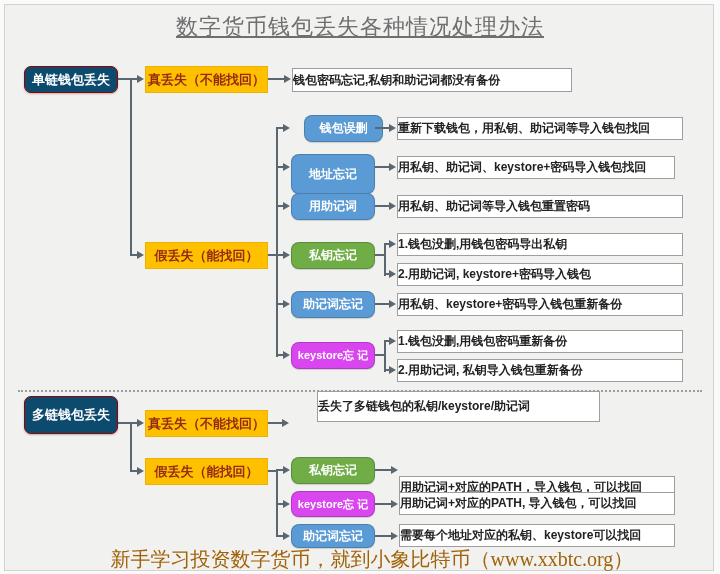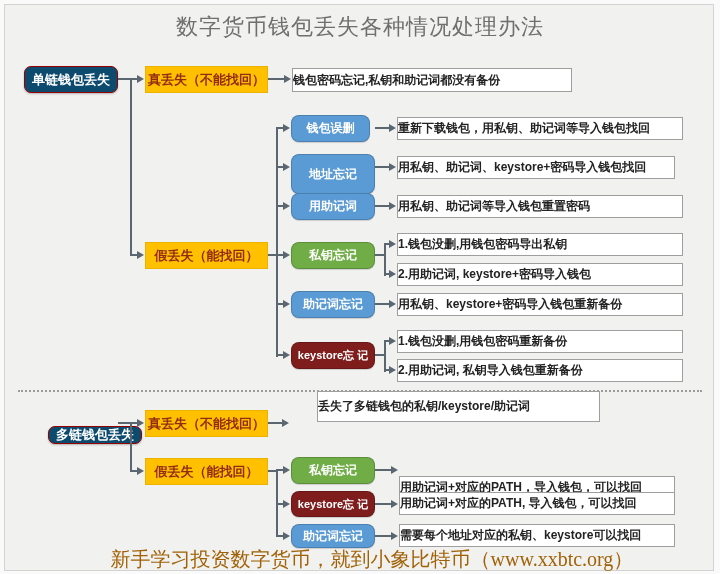--- a/index.html
+++ b/index.html
@@ -4,31 +4,31 @@
 <style>
   html,body{margin:0;padding:0;}
   body{
     width:720px;height:574px;position:relative;overflow:hidden;
     background:#fafafa;
     font-family:"Liberation Sans","DejaVu Sans",sans-serif;
   }
   .frame{position:absolute;left:4px;top:4px;width:708px;height:565px;
     background:#f1f1f0;border:1px solid #d3d3d2;}
   .title{position:absolute;left:0;top:12px;width:720px;text-align:center;
-    font-size:22px;color:#6f6f6f;letter-spacing:1px;}
+    font-size:22px;color:#6f6f6f;letter-spacing:1px;text-decoration:underline;}
   .node{position:absolute;box-sizing:border-box;display:flex;align-items:center;
     justify-content:center;font-weight:bold;white-space:nowrap;}
   .root{background:#0c4a6e;color:#ffffff;border-radius:7px;font-size:13px;
     border:1px solid #960000;box-shadow:0 1px 2px rgba(0,0,0,.25);}
   .yellow{background:#ffc000;color:#932b10;font-size:13px;border:1px solid #ecb200;}
   .branch{color:#ffffff;border-radius:8px;font-size:12px;border:1px solid rgba(0,0,0,.18);
     box-shadow:0 1px 1px rgba(0,0,0,.15);}
   .c-blue{background:#5b9bd5;}
   .c-green{background:#70ad47;}
-  .c-orange{background:#7f1d1d;}
+  .c-orange{background:#d946ef;}
   .result{position:absolute;box-sizing:border-box;background:#ffffff;
     border:1px solid #9e9e9e;color:#222222;font-size:12px;font-weight:bold;
     display:flex;align-items:center;padding:0 0;white-space:nowrap;overflow:hidden;}
   .ln{position:absolute;background:#5b6770;}
   .arr{position:absolute;width:0;height:0;border-top:4px solid transparent;
     border-bottom:4px solid transparent;border-left:7px solid #5b6770;}
   .divider{position:absolute;left:18px;top:390px;width:684px;height:0;
     border-top:2px dotted #9b9b9b;}
   .footer{position:absolute;left:0;top:546px;width:720px;text-align:center;
     font-family:"Liberation Serif","DejaVu Serif",serif;font-size:20px;color:#a16207;padding-left:12px;}
@@ -40,21 +40,21 @@
 
 <div class="title">数字货币钱包丢失各种情况处理办法</div>
 
 <div class="node root" style="left:24px;top:66px;width:94px;height:27px;">单链钱包丢失</div>
 
 <div class="node yellow" style="left:145px;top:66px;width:123px;height:27px;">真丢失（不能找回）</div>
 <div class="result" style="left:292px;top:68px;width:280px;height:24px;">钱包密码忘记,私钥和助记词都没有备份</div>
 
 <div class="node yellow" style="left:145px;top:242px;width:123px;height:27px;">假丢失（能找回）</div>
 
-<div class="node branch c-blue" style="left:291px;top:115px;width:79px;height:27px;">钱包误删</div>
+<div class="node branch c-blue" style="left:304px;top:115px;width:79px;height:27px;">钱包误删</div>
 <div class="node branch c-blue" style="left:291px;top:154px;width:84px;height:40px;">地址忘记</div>
 <div class="node branch c-blue" style="left:291px;top:193px;width:84px;height:27px;">用助记词</div>
 <div class="node branch c-green" style="left:291px;top:242px;width:84px;height:27px;">私钥忘记</div>
 <div class="node branch c-blue" style="left:291px;top:291px;width:84px;height:27px;">助记词忘记</div>
 <div class="node branch c-orange" style="left:291px;top:342px;width:84px;height:27px;font-size:11px;">keystore忘 记</div>
 
 <div class="result" style="left:397px;top:117px;width:286px;height:23px;">重新下载钱包，用私钥、助记词等导入钱包找回</div>
 <div class="result" style="left:397px;top:156px;width:278px;height:23px;">用私钥、助记词、keystore+密码导入钱包找回</div>
 <div class="result" style="left:397px;top:195px;width:286px;height:23px;">用私钥、助记词等导入钱包重置密码</div>
 <div class="result" style="left:397px;top:233px;width:286px;height:23px;">1.钱包没删,用钱包密码导出私钥</div>
@@ -102,21 +102,21 @@
 
 <div class="ln" style="left:375px;top:354px;width:11px;height:2px;"></div>
 <div class="ln" style="left:384px;top:340px;width:2px;height:32px;"></div>
 <div class="ln" style="left:384px;top:340px;width:6px;height:2px;"></div>
 <div class="arr" style="left:389px;top:337px;"></div>
 <div class="ln" style="left:384px;top:369px;width:6px;height:2px;"></div>
 <div class="arr" style="left:389px;top:366px;"></div>
 
 <div class="divider"></div>
 
-<div class="node root" style="left:24px;top:426px;width:94px;height:18px;margin-left:24px;">多链钱包丢失</div>
+<div class="node root" style="left:24px;top:396px;width:94px;height:38px;">多链钱包丢失</div>
 
 <div class="node yellow" style="left:145px;top:410px;width:123px;height:27px;">真丢失（不能找回）</div>
 <div class="result" style="left:290px;top:391px;width:283px;height:31px;margin-left:27px;">丢失了多链钱包的私钥/keystore/助记词</div>
 
 <div class="node yellow" style="left:145px;top:458px;width:123px;height:27px;">假丢失（能找回）</div>
 
 <div class="node branch c-green" style="left:291px;top:457px;width:84px;height:27px;">私钥忘记</div>
 <div class="node branch c-orange" style="left:291px;top:491px;width:84px;height:26px;font-size:11px;">keystore忘 记</div>
 <div class="node branch c-blue" style="left:291px;top:524px;width:84px;height:24px;">助记词忘记</div>
 

